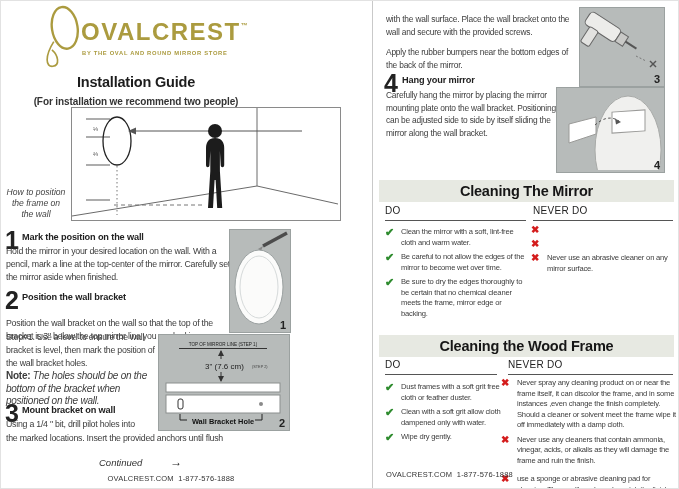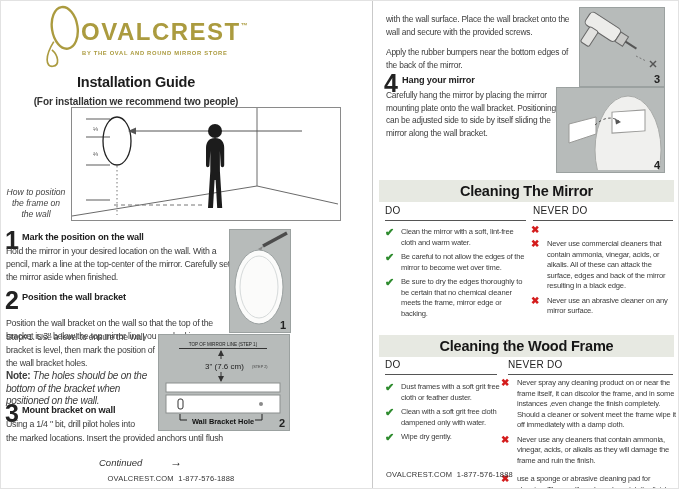--- a/index.html
+++ b/index.html
@@ -206,40 +206,39 @@
         <span class="b-txt">Be sure to dry the edges thoroughly to be certain that no chemical cleaner meets the frame, mirror edge or backing.</span>
       </div>
     </div>
 
     <div class="abs" style="left:158px;top:224px;width:146px;">
       <div class="bullet">
         <span class="b-icon cross">✖</span>
       </div>
       <div class="bullet">
         <span class="b-icon cross">✖</span>
-        <span class="b-txt">Never use commercial cleaners that contain ammonia, vinegar, acids, or alkalis. All of these can attack the surface, edges and back of the mirror resulting in a black edge.</span>
       </div>
       <div class="bullet">
         <span class="b-icon cross">✖</span>
         <span class="b-txt">Never use an abrasive cleaner on any mirror surface.</span>
       </div>
     </div>
 
     <div class="abs section-bar" style="left:6px;top:334px;width:295px;height:22px;">Cleaning the Wood Frame</div>
     <div class="abs col-hdr" style="left:12px;top:358px;width:112px;">DO</div>
     <div class="abs col-hdr" style="left:135px;top:358px;width:165px;">NEVER DO</div>
 
     <div class="abs" style="left:12px;top:381px;width:118px;">
       <div class="bullet">
         <span class="b-icon check">✔</span>
         <span class="b-txt">Dust frames with a soft grit free cloth or feather duster.</span>
       </div>
       <div class="bullet">
         <span class="b-icon check">✔</span>
-        <span class="b-txt">Clean with a soft grit free cloth dampened only with water.</span>
+        <span class="b-txt">Clean with a soft grit allow cloth dampened only with water.</span>
       </div>
       <div class="bullet">
         <span class="b-icon check">✔</span>
         <span class="b-txt">Wipe dry gently.</span>
       </div>
     </div>
 
     <div class="abs" style="left:128px;top:377px;width:176px;">
       <div class="bullet">
         <span class="b-icon cross">✖</span>

